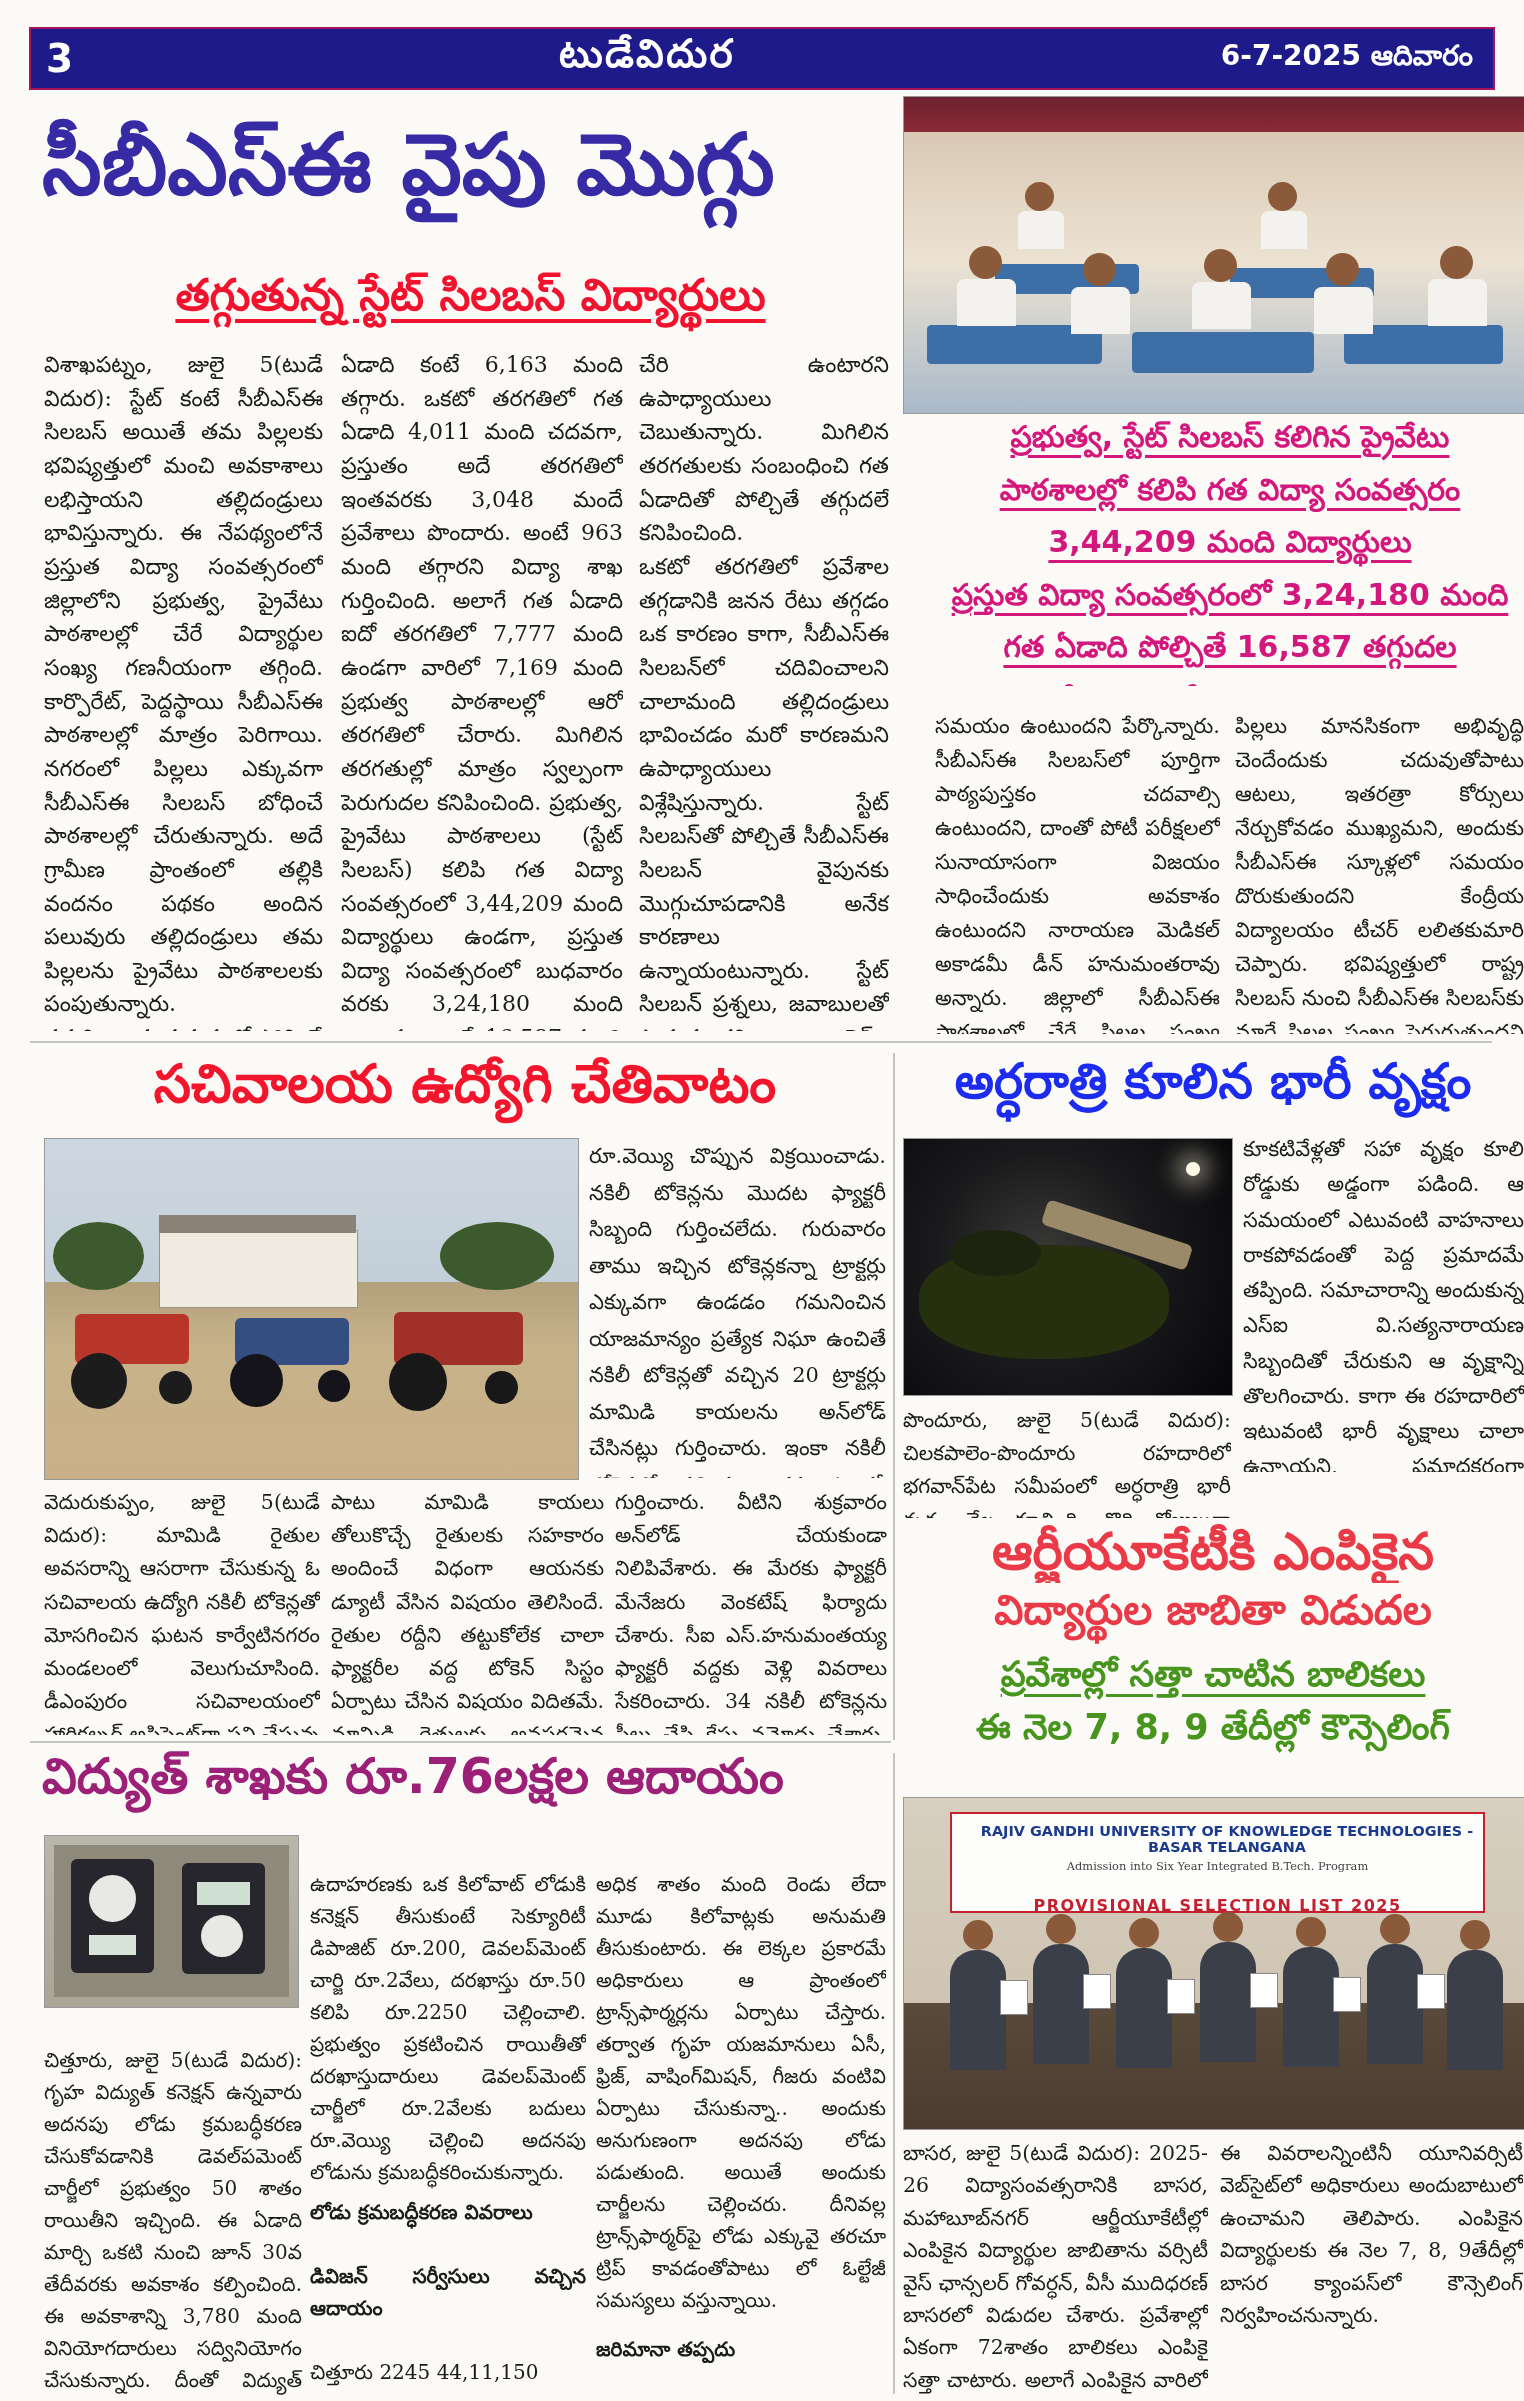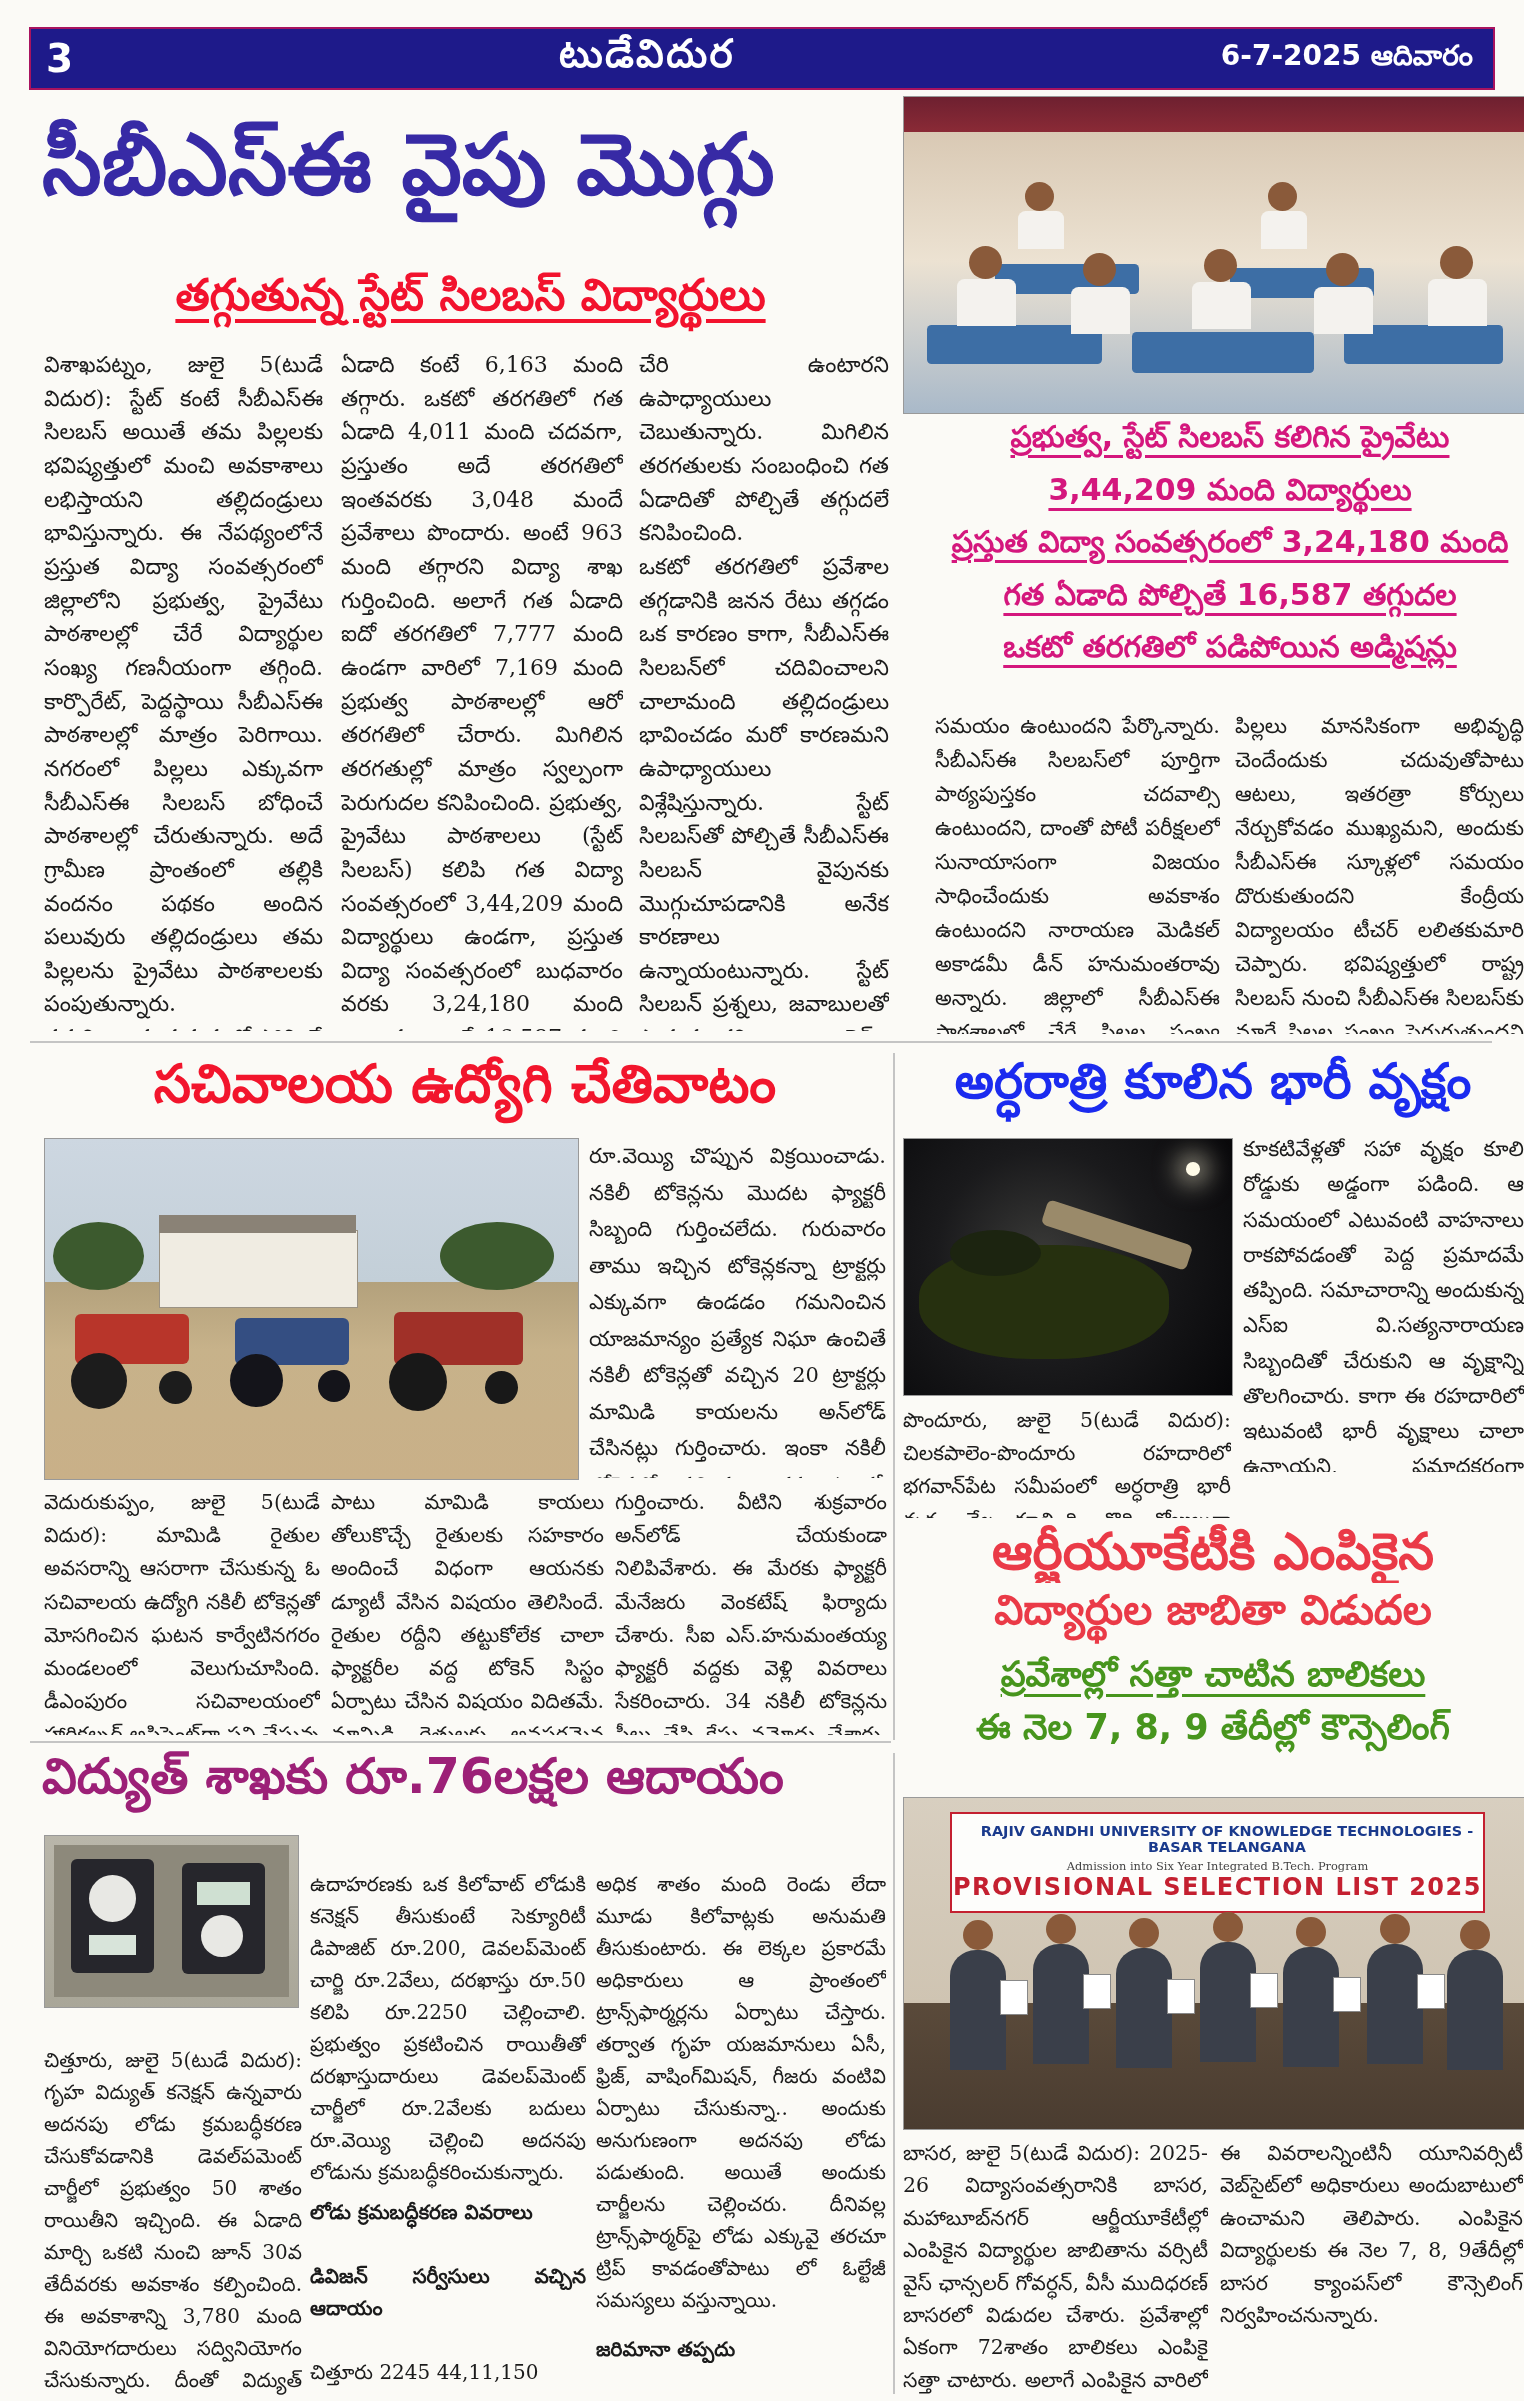--- a/index.html
+++ b/index.html
@@ -66,20 +66,21 @@
   <div class="body-c" style="left:524px;top:182px;"></div>
     <div class="head-c" style="left:536px;top:149px;"></div>
   <div class="body-c" style="left:114px;top:114px;width:46px;height:38px;"></div>
     <div class="head-c" style="left:121px;top:85px;width:29px;height:29px;"></div>
   <div class="body-c" style="left:357px;top:114px;width:46px;height:38px;"></div>
     <div class="head-c" style="left:364px;top:85px;width:29px;height:29px;"></div>
 </div>
 
 <div class="abs" style="left:935px;top:419px;width:590px;height:267px;color:#d4177d;font-family:'DejaVu Sans',sans-serif;font-weight:bold;font-size:30px;text-align:center;overflow:hidden;">
   <span class="hl-line">ప్రభుత్వ, స్టేట్ సిలబస్ కలిగిన ప్రైవేటు</span>
+  <span class="hl-line">పాఠశాలల్లో కలిపి గత విద్యా సంవత్సరం</span>
   <span class="hl-line">3,44,209 మంది విద్యార్థులు</span>
   <span class="hl-line">ప్రస్తుత విద్యా సంవత్సరంలో 3,24,180 మంది</span>
   <span class="hl-line">గత ఏడాది పోల్చితే 16,587 తగ్గుదల</span>
   <span class="hl-line">ఒకటో తరగతిలో పడిపోయిన అడ్మిషన్లు</span>
 </div>
 
 <div class="abs col" style="left:44px;top:348px;width:279px;height:683px;font-size:22px;line-height:1.53;">విశాఖపట్నం, జులై 5(టుడే విదుర): స్టేట్ కంటే సీబీఎస్ఈ సిలబస్ అయితే తమ పిల్లలకు భవిష్యత్తులో మంచి అవకాశాలు లభిస్తాయని తల్లిదండ్రులు భావిస్తున్నారు. ఈ నేపథ్యంలోనే ప్రస్తుత విద్యా సంవత్సరంలో జిల్లాలోని ప్రభుత్వ, ప్రైవేటు పాఠశాలల్లో చేరే విద్యార్థుల సంఖ్య గణనీయంగా తగ్గింది. కార్పొరేట్, పెద్దస్థాయి సీబీఎస్ఈ పాఠశాలల్లో మాత్రం పెరిగాయి. నగరంలో పిల్లలు ఎక్కువగా సీబీఎస్ఈ సిలబస్ బోధించే పాఠశాలల్లో చేరుతున్నారు. అదే గ్రామీణ ప్రాంతంలో తల్లికి వందనం పథకం అందిన పలువురు తల్లిదండ్రులు తమ పిల్లలను ప్రైవేటు పాఠశాలలకు పంపుతున్నారు.
 గత విద్యా సంవత్సరంతో పోల్చితే ప్రస్తుత విద్యా సంవత్సరం జిల్లాలో ప్రభుత్వ, ప్రైవేటు పాఠశాలల్లో విద్యార్థులు 16,587 మంది తగ్గారు. గత విద్యా సంవత్సరం జిల్లాలోని ప్రభుత్వ పాఠశాలల్లో ఒకటో తరగతి నుంచి పదో తరగతి వరకూ 72,678 మంది విద్యార్థులు ఉండగా ప్రస్తుత ఏడాది బుధవారం వరకు 66,515 మంది ఉన్నారు. అంటే గత</div>
 <div class="abs col" style="left:341px;top:348px;width:282px;height:683px;font-size:22px;line-height:1.53;">ఏడాది కంటే 6,163 మంది తగ్గారు. ఒకటో తరగతిలో గత ఏడాది 4,011 మంది చదవగా, ప్రస్తుతం అదే తరగతిలో ఇంతవరకు 3,048 మందే ప్రవేశాలు పొందారు. అంటే 963 మంది తగ్గారని విద్యా శాఖ గుర్తించింది. అలాగే గత ఏడాది ఐదో తరగతిలో 7,777 మంది ఉండగా వారిలో 7,169 మంది ప్రభుత్వ పాఠశాలల్లో ఆరో తరగతిలో చేరారు. మిగిలిన తరగతుల్లో మాత్రం స్వల్పంగా పెరుగుదల కనిపించింది. ప్రభుత్వ, ప్రైవేటు పాఠశాలలు (స్టేట్ సిలబస్) కలిపి గత విద్యా సంవత్సరంలో 3,44,209 మంది విద్యార్థులు ఉండగా, ప్రస్తుత విద్యా సంవత్సరంలో బుధవారం వరకు 3,24,180 మంది ఉన్నారు. అంటే 16,587 మంది తగ్గారన్నమాట. గత ఏడాది ఒకటో తరగతిలో 33,531 మంది ఉండగా, ఇప్పుడు 26,813 మంది చేరారు. ఒకటో తరగతిలోనే 6,718 మంది తగ్గారు. ఐదో తరగతిలో 34,068 మంది ఉండగా వారంతా ఆరో తరగతిలో చేరాలి. కానీ ప్రస్తుత విద్యా సంవత్సరంలో 31,892 మంది చేరగా 2,194 మంది సీబీఎస్ఈ సిలబస్‌లో</div>
 <div class="abs col" style="left:639px;top:348px;width:250px;height:683px;font-size:22px;line-height:1.53;">చేరి ఉంటారని ఉపాధ్యాయులు చెబుతున్నారు. మిగిలిన తరగతులకు సంబంధించి గత ఏడాదితో పోల్చితే తగ్గుదలే కనిపించింది.
@@ -165,21 +166,21 @@
 <div class="abs col" style="left:596px;top:1836px;width:290px;height:561px;font-size:20px;line-height:1.6;">
   <span>అధిక శాతం మంది రెండు లేదా మూడు కిలోవాట్లకు అనుమతి తీసుకుంటారు. ఈ లెక్కల ప్రకారమే అధికారులు ఆ ప్రాంతంలో ట్రాన్స్‌ఫార్మర్లను ఏర్పాటు చేస్తారు. తర్వాత గృహ యజమానులు ఏసీ, ఫ్రిజ్, వాషింగ్‌మిషన్, గీజరు వంటివి ఏర్పాటు చేసుకున్నా.. అందుకు అనుగుణంగా అదనపు లోడు పడుతుంది. అయితే అందుకు చార్జీలను చెల్లించరు. దీనివల్ల ట్రాన్స్‌ఫార్మర్‌పై లోడు ఎక్కువై తరచూ ట్రిప్ కావడంతోపాటు లో ఓల్టేజీ సమస్యలు వస్తున్నాయి.</span>
   <span class="bold" style="display:block;margin-top:17px;">జరిమానా తప్పదు</span>
   <span>లో ఓల్టేజీ సమస్య ఉన్న ప్రాంతాల్లో ఇంటింటి తనిఖీలు చేపట్టి.. వారు అదనపు లోడు ఆధారంగా గృహోపకరణాలు వినియోగిస్తున్నారా? లేదా? అని పరిశీలిస్తారు. అదనపు లోడు వినియోగిస్తున్నట్లు తేలితే లోడుకు అనుగుణంగా జరిమానా విధిస్తారు.</span>
 </div>
 
 <div class="abs photo ph-stage" style="left:903px;top:1797px;width:620px;height:331px;">
   <div class="banner" style="left:46px;top:13.7px;width:531px;height:97px;">
     <div style="font-family:'DejaVu Sans',sans-serif;font-weight:bold;font-size:14.4px;color:#1a3a8c;margin-top:9px;margin-left:19px;">RAJIV GANDHI UNIVERSITY OF KNOWLEDGE TECHNOLOGIES - BASAR TELANGANA</div>
     <div style="font-size:11.4px;color:#444;margin-top:4.6px;">Admission into Six Year Integrated B.Tech. Program</div>
-    <div style="font-family:'DejaVu Sans',sans-serif;font-weight:bold;font-size:24px;color:#c42030;letter-spacing:1.5px;margin-top:0;">PROVISIONAL SELECTION LIST 2025</div>
+    <div style="font-family:'DejaVu Sans',sans-serif;font-weight:bold;font-size:16px;color:#c42030;letter-spacing:1.5px;margin-top:23px;">PROVISIONAL SELECTION LIST 2025</div>
   </div>
   <div class="person" style="left:46px;top:152px;"></div>
     <div class="paper" style="left:96px;top:182px;"></div>
   <div class="person" style="left:129px;top:146px;"></div>
     <div class="paper" style="left:179px;top:176px;"></div>
   <div class="person" style="left:212px;top:150px;"></div>
     <div class="paper" style="left:263px;top:181px;"></div>
   <div class="person" style="left:296px;top:144px;"></div>
     <div class="paper" style="left:346px;top:175px;"></div>
   <div class="person" style="left:379px;top:149px;"></div>

